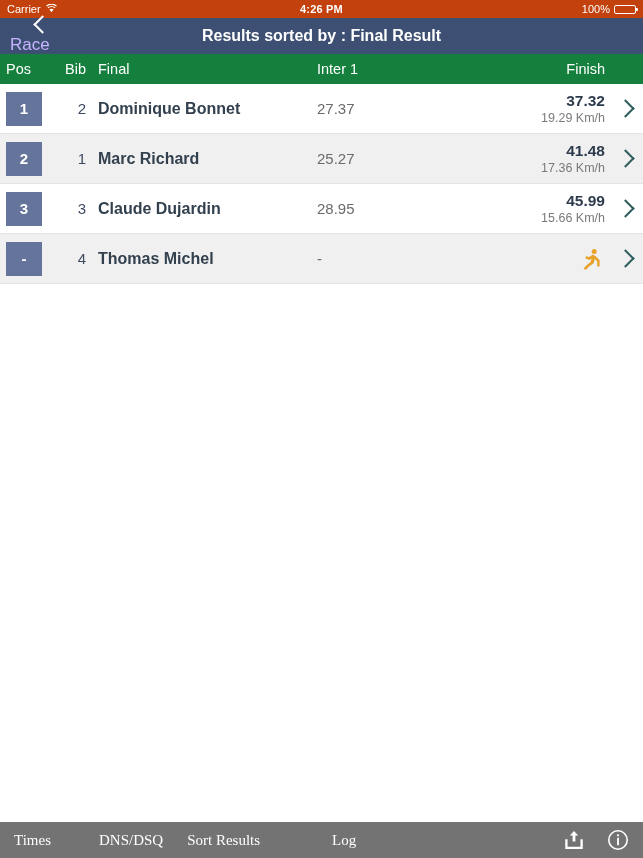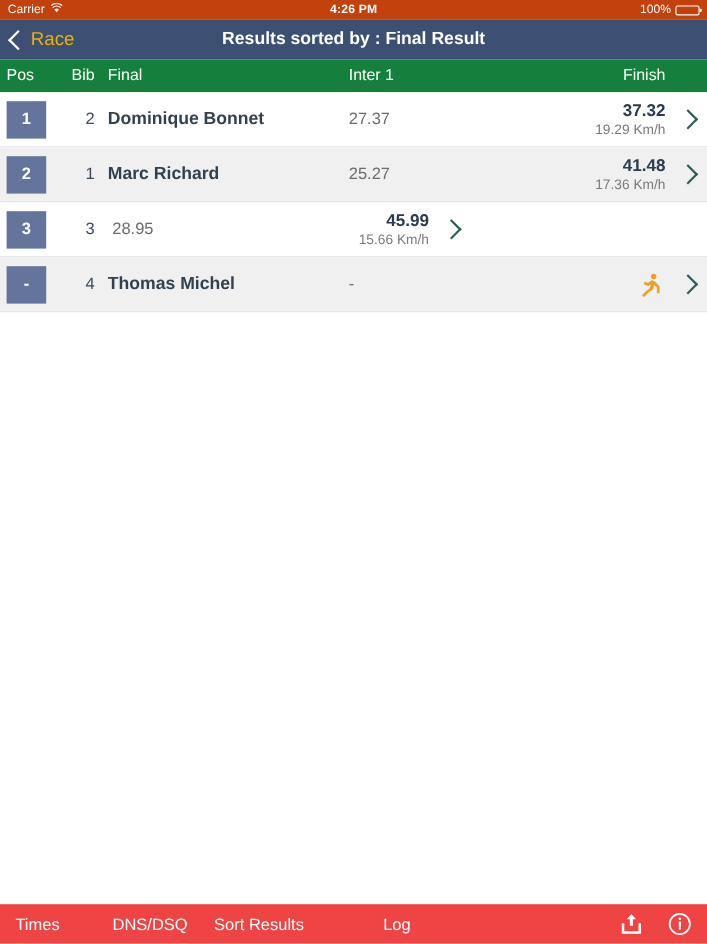--- a/index.html
+++ b/index.html
@@ -78,27 +78,28 @@
     height: 36px;
     background: #3d4f72;
     display: flex;
     align-items: center;
     position: relative;
     box-sizing: border-box;
     padding: 0 10px;
   }
   .back-button {
     display: flex;
-    align-items: center;
+    align-items: flex-end;
     gap: 4px;
-    color: #eab308;
+    color: #c4b5fd;
     font-size: 17px;
     cursor: pointer;
     position: relative;
     z-index: 2;
+    flex-direction: column;
   }
   .back-chevron {
     display: inline-block;
     width: 11px; height: 11px;
     border-left: 2.6px solid #ffffff;
     border-bottom: 2.6px solid #ffffff;
     transform: rotate(45deg);
     margin-right: 1px;
   }
   .nav-title {
@@ -222,25 +223,26 @@
 
   
   .filler { background: #ffffff; flex: 1; }
 
   
   .toolbar {
     position: absolute;
     left: 0; bottom: 0;
     width: 643px;
     height: 36px;
-    background: #ef4444;
+    background: #737373;
     display: flex;
     align-items: center;
     box-sizing: border-box;
     padding: 0 14px;
+    font-family: Liberation Serif, serif;
   }
   .toolbar-item {
     color: #ffffff;
     font-size: 15px;
     cursor: pointer;
     white-space: nowrap;
   }
   .tb-times  { margin-right: 48px; }
   .tb-dns    { margin-right: 24px; }
   .tb-sort   { margin-right: 72px; }
@@ -329,20 +331,21 @@
       <div class="cell-chev">
         <span class="row-chevron"></span>
       </div>
     </div>
 
     <div class="result-row">
       <div class="cell-pos">
         <div class="pos-badge">3</div>
       </div>
       <div class="cell-bib">3</div>
+      <div class="cell-name">Claude Dujardin</div>
       <div class="cell-inter">28.95</div>
       <div class="cell-finish">
         <div class="finish-time">45.99</div>
         <div class="finish-speed">15.66 Km/h</div>
       </div>
       <div class="cell-chev">
         <span class="row-chevron"></span>
       </div>
     </div>
 

